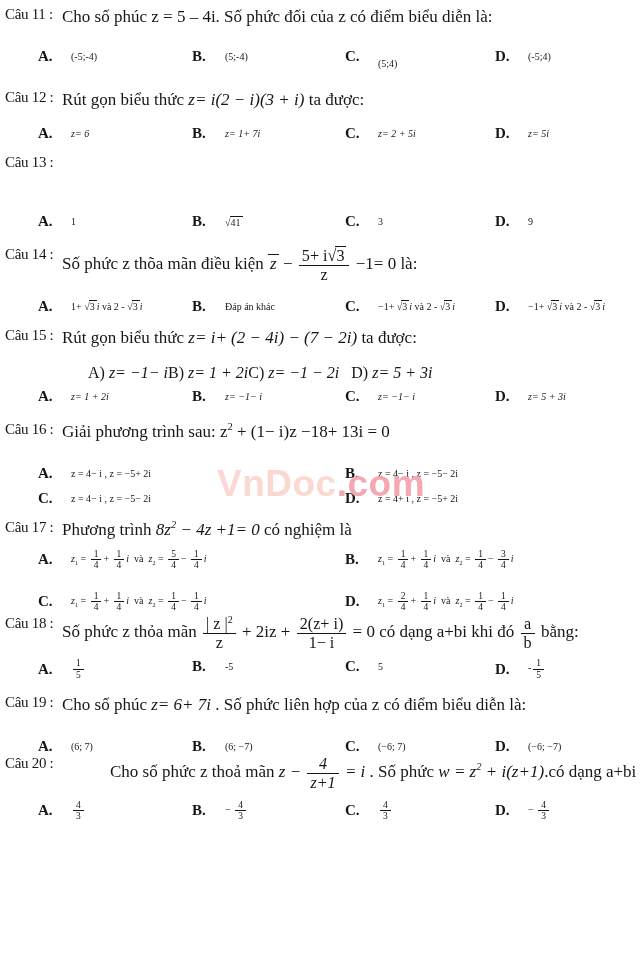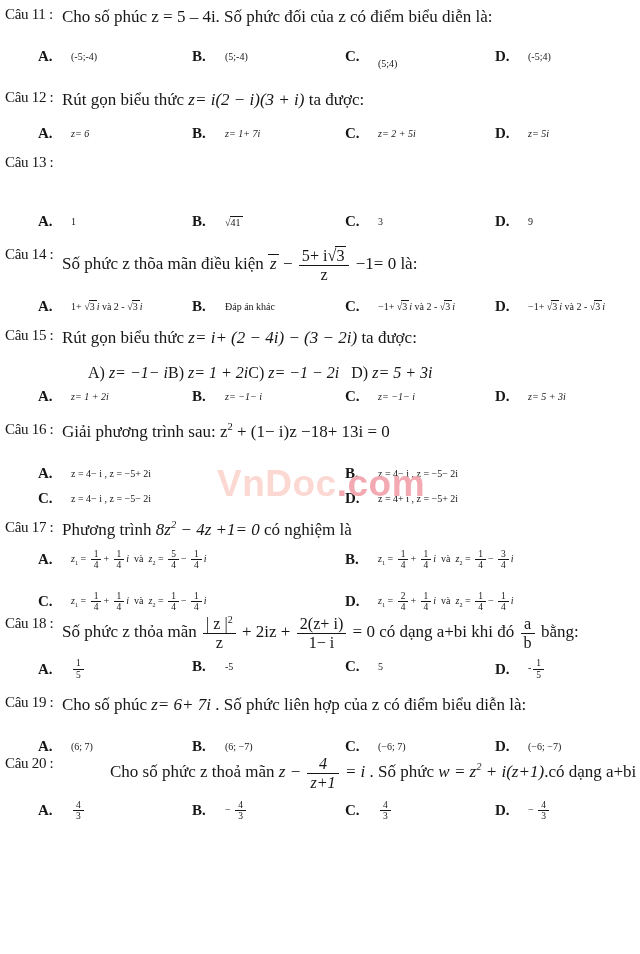--- a/index.html
+++ b/index.html
@@ -95,21 +95,21 @@
           <div class="opt"><span class="opt-letter">A.</span><span class="opt-value">1+ <span class="sqrt"><span class="rad">√</span><span class="vinc">3</span></span><span class="mvar">i</span> và 2 - <span class="sqrt"><span class="rad">√</span><span class="vinc">3</span></span><span class="mvar">i</span></span></div>
           <div class="opt"><span class="opt-letter">B.</span><span class="opt-value">Đáp án khác</span></div>
           <div class="opt"><span class="opt-letter">C.</span><span class="opt-value">−1+ <span class="sqrt"><span class="rad">√</span><span class="vinc">3</span></span><span class="mvar">i</span> và 2 - <span class="sqrt"><span class="rad">√</span><span class="vinc">3</span></span><span class="mvar">i</span></span></div>
           <div class="opt"><span class="opt-letter">D.</span><span class="opt-value">−1+ <span class="sqrt"><span class="rad">√</span><span class="vinc">3</span></span><span class="mvar">i</span> và 2 - <span class="sqrt"><span class="rad">√</span><span class="vinc">3</span></span><span class="mvar">i</span></span></div>
         </div>
       </section>
 
   <section class="question">
     <div class="q-row">
       <div class="q-label">Câu 15 :</div>
-      <div class="q-text">Rút gọn biểu thức <span class="mvar">z= i+ (2 − 4i) − (3 − 2i)</span> ta được:</div>
+      <div class="q-text">Rút gọn biểu thức <span class="mvar">z= i+ (2 − 4i) − (7 − 2i)</span> ta được:</div>
     </div>
   <div class="q-subline">A) <span class="mvar">z= −1− i</span>B) <span class="mvar">z= 1 + 2i</span>C) <span class="mvar">z= −1 − 2i</span>   D) <span class="mvar">z= 5 + 3i</span></div>
         <div class="opts cols4">
           <div class="opt"><span class="opt-letter">A.</span><span class="opt-value"><span class="mvar">z= 1 + 2i</span></span></div>
           <div class="opt"><span class="opt-letter">B.</span><span class="opt-value"><span class="mvar">z= −1− i</span></span></div>
           <div class="opt"><span class="opt-letter">C.</span><span class="opt-value"><span class="mvar">z= −1− i</span></span></div>
           <div class="opt"><span class="opt-letter">D.</span><span class="opt-value"><span class="mvar">z= 5 + 3i</span></span></div>
         </div>
       </section>
 

